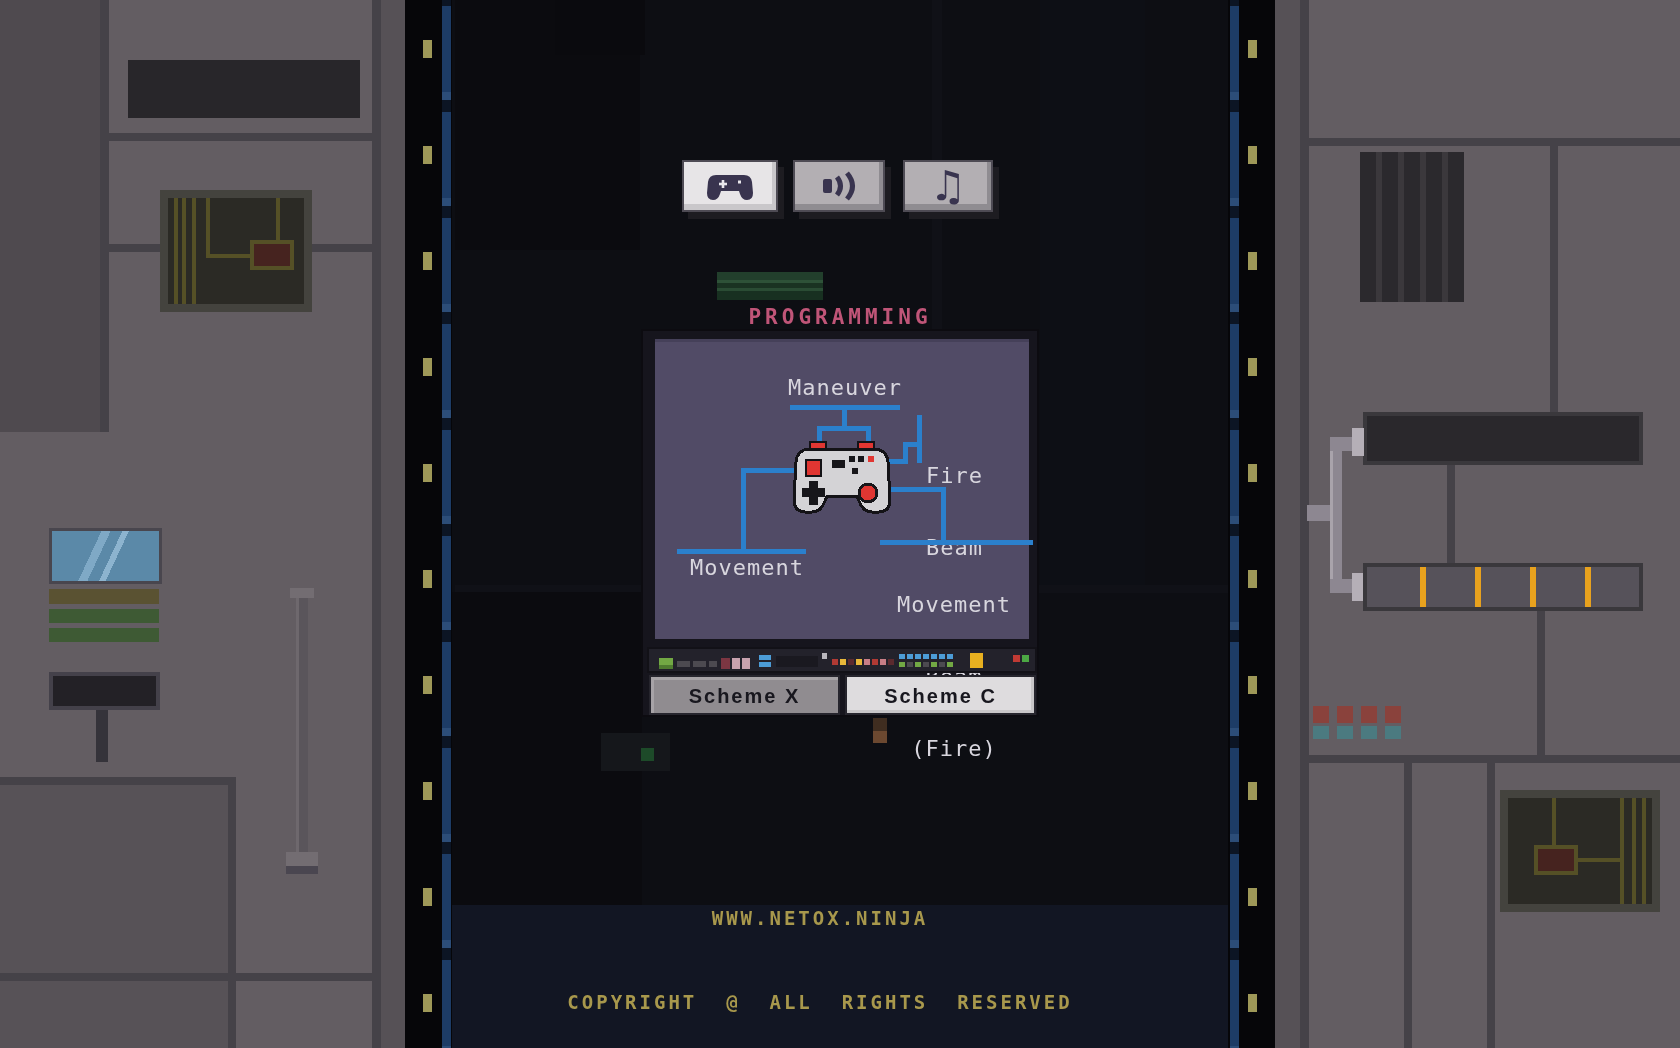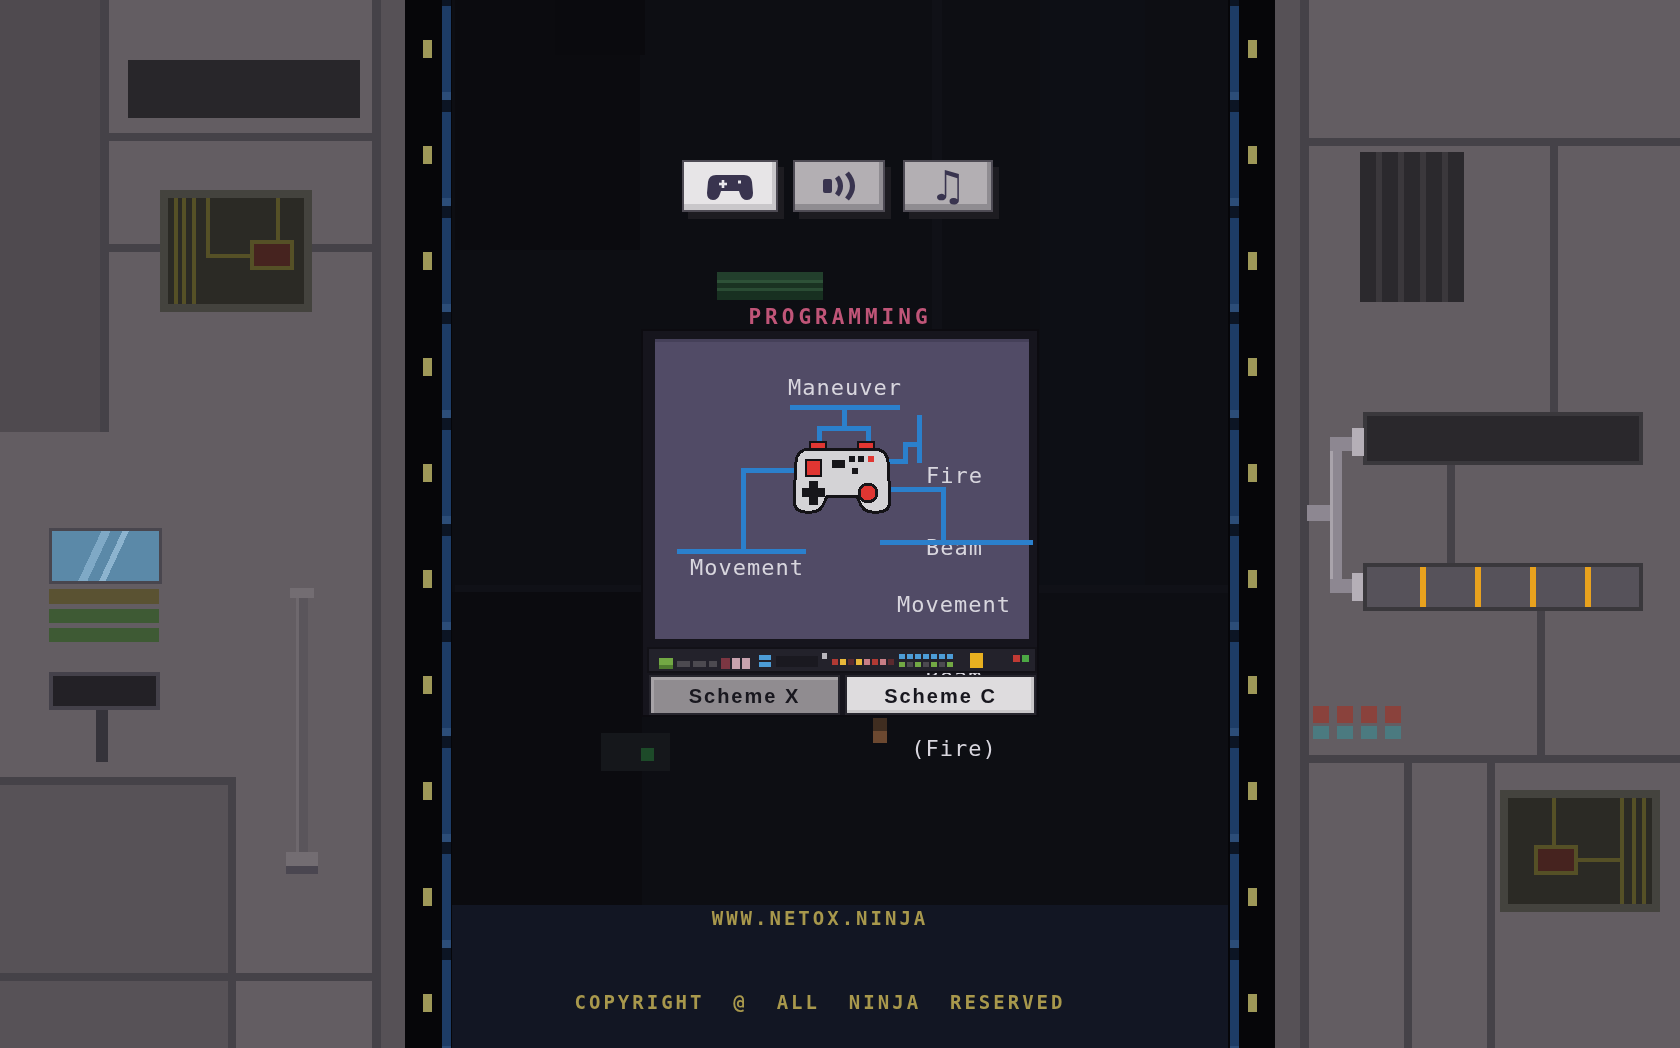--- a/index.html
+++ b/index.html
@@ -203,21 +203,21 @@
       <div class="led" style="left:364px;top:6px;width:7px;height:7px;background:#c03a34;"></div>
       <div class="led" style="left:373px;top:6px;width:7px;height:7px;background:#4ca844;"></div>
     </div>
 
     <button class="scheme-btn scheme-x">Scheme X</button>
     <button class="scheme-btn scheme-c">Scheme C</button>
   </div>
 
 
   <div class="footer-line" style="top:907px;">WWW.NETOX.NINJA</div>
-  <div class="footer-line" style="top:991px;">COPYRIGHT  @  ALL  NINJA  RESERVED</div>
+  <div class="footer-line" style="top:991px;">COPYRIGHT  @  ALL  RIGHTS  RESERVED</div>
 
   <div style="left:1275px;top:0;width:405px;height:1048px;background:#635d62;">
     <div style="left:0;top:0;width:25px;height:1048px;background:#565156;"></div>
     <div class="seam" style="left:25px;top:0;width:9px;height:1048px;"></div>
     <div class="seam" style="left:34px;top:138px;width:371px;height:8px;"></div>
     <div class="seam" style="left:275px;top:138px;width:8px;height:274px;"></div>
     <div class="seam" style="left:172px;top:465px;width:8px;height:98px;"></div>
     <div class="seam" style="left:262px;top:611px;width:8px;height:144px;"></div>
     <div class="seam" style="left:34px;top:755px;width:371px;height:8px;"></div>
     <div class="seam" style="left:129px;top:763px;width:8px;height:285px;"></div>

